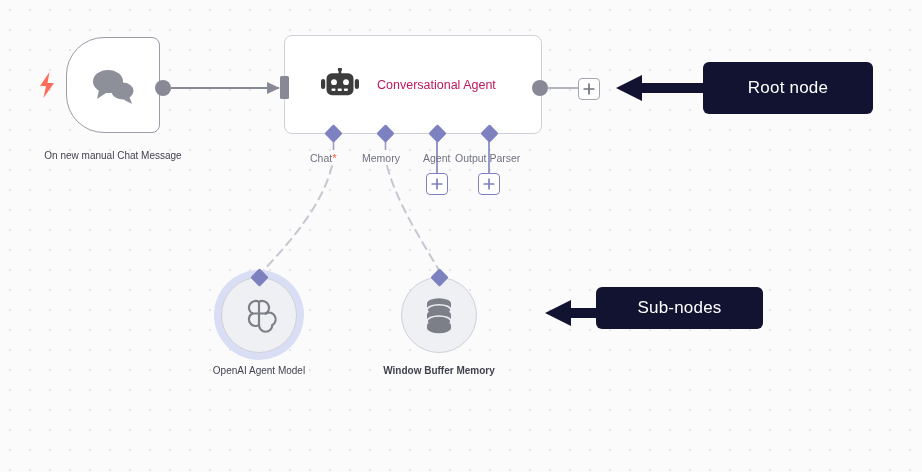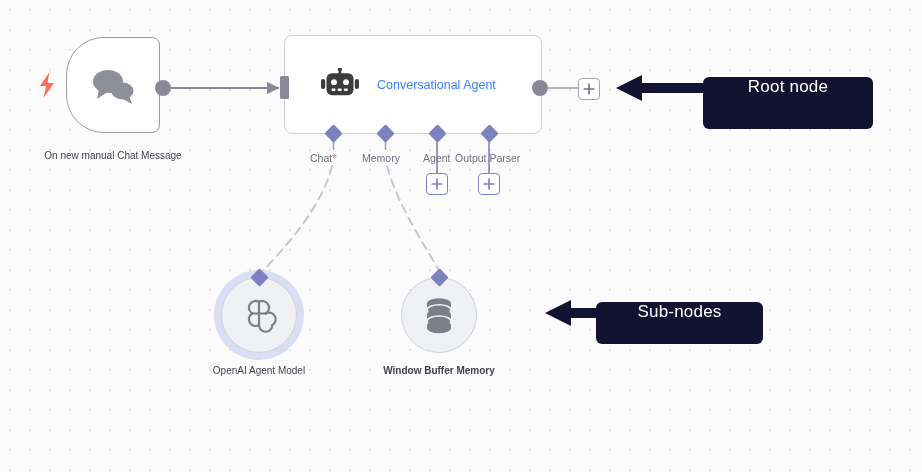--- a/index.html
+++ b/index.html
@@ -89,21 +89,21 @@
   #agent-text { display: flex; flex-direction: column; }
   #agent-title {
     font-size: 16.5px;
     font-weight: bold;
     color: #2c2f40;
     line-height: 19px;
     letter-spacing: -0.1px;
   }
   #agent-subtitle {
     font-size: 12.5px;
-    color: #3b82f6;
+    color: #be185d;
     line-height: 17px;
     margin-top: 1px;
   }
 
   
   #agent-input-port {
     left: 280px; top: 76px;
     width: 9px; height: 23px;
     background: #878a96;
     border-radius: 1.5px;
@@ -182,25 +182,25 @@
   #openai-caption { left: 177px; top: 361px; width: 164px; }
   #memory-caption { left: 357px; top: 361px; width: 164px; font-weight: bold; }
 
   
   .annotation-box {
     position: absolute;
     background: #121331;
     color: #ffffff;
     border-radius: 6px;
     display: flex;
+    align-items: center;
     justify-content: center;
     font-size: 17px;
     letter-spacing: 0.2px;
     font-family: "Liberation Sans", sans-serif;
-    margin-top: 15px;
   }
   #root-node-annotation { left: 703px; top: 62px; width: 170px; height: 52px; }
   #sub-nodes-annotation { left: 596px; top: 287px; width: 167px; height: 42px; }
 
   .annotation-arrow { position: absolute; }
   .annotation-arrow svg { display: block; }
   #root-node-arrow { left: 616px; top: 74px; }
   #sub-nodes-arrow { left: 545px; top: 299px; }
 </style>
 </head>

